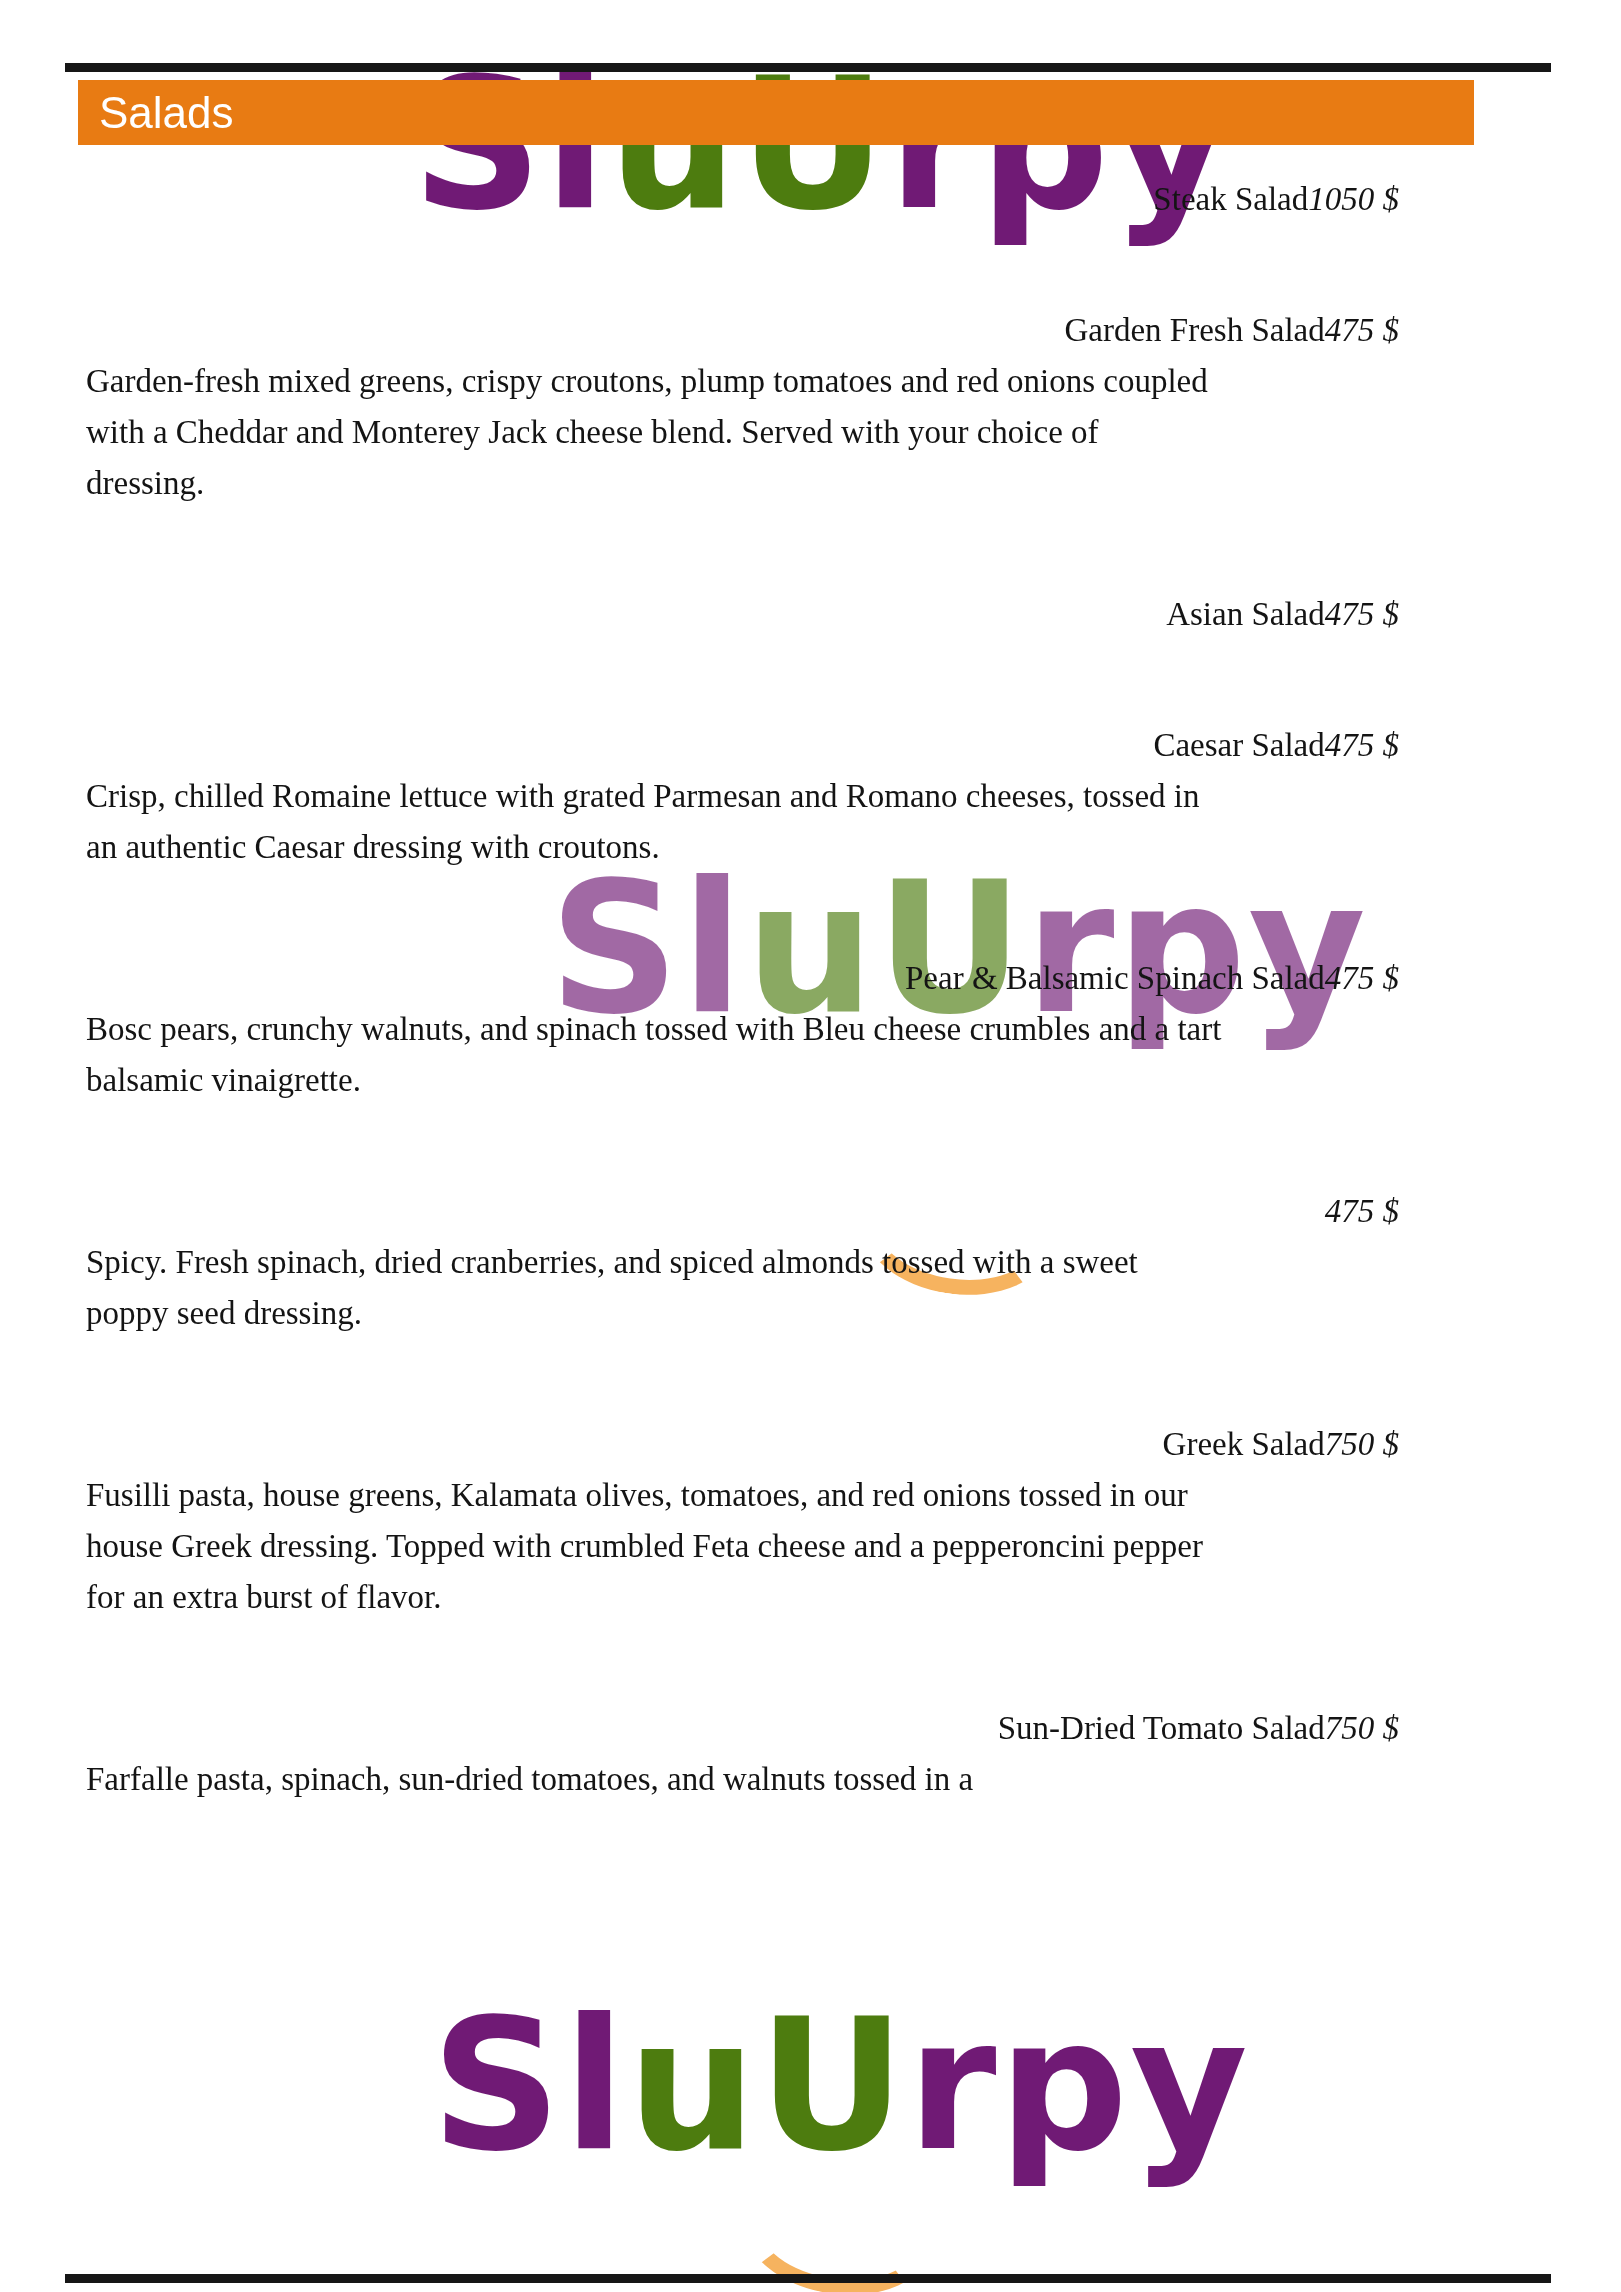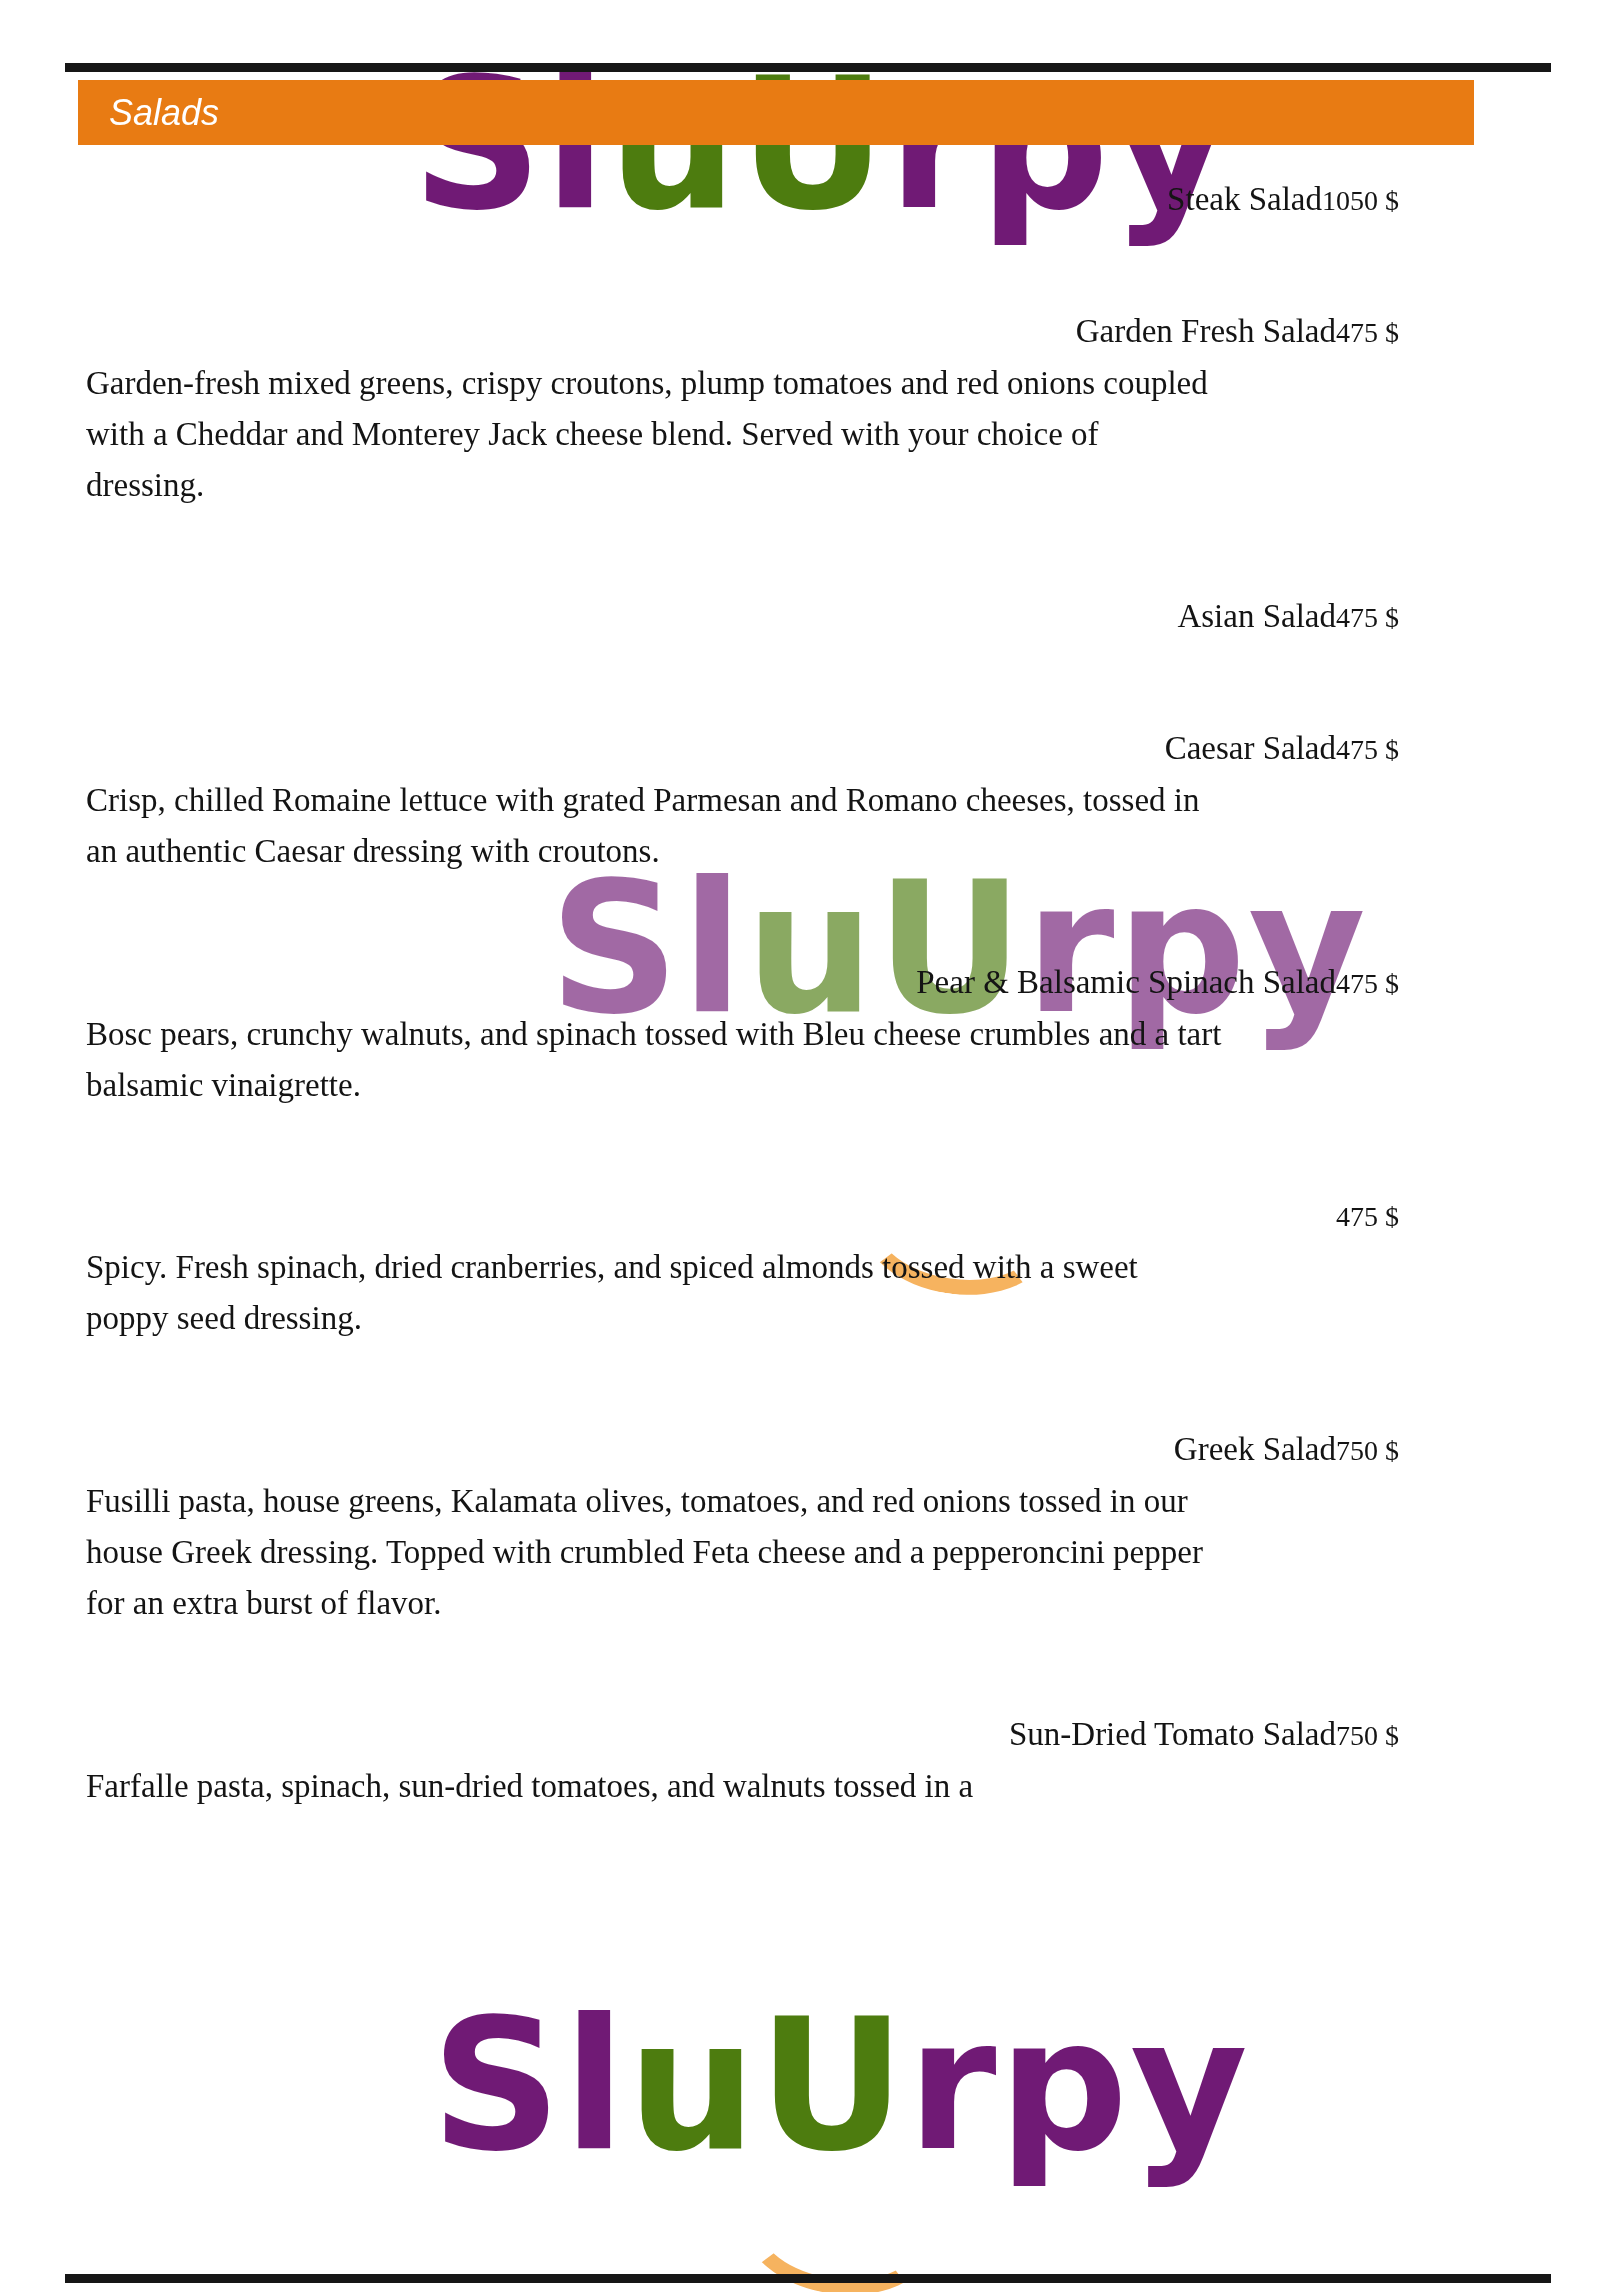--- a/index.html
+++ b/index.html
@@ -58,43 +58,42 @@
   .section-header {
     position: absolute;
     left: 78px; top: 80px;
     width: 1396px; height: 65px;
     display: flex;
     align-items: center;
     z-index: 2;
   }
   .section-title {
     font-family: "Liberation Sans", sans-serif;
-    font-size: 36px;
+    font-size: 44px;
     color: #ffffff;
-    padding-left: 31px;
+    padding-left: 21px;
     line-height: 1;
-    font-style: italic;
   }
 
   
   .content {
     position: absolute;
     left: 86px; top: 174px;
     width: 1313px;
     z-index: 2;
   }
   .item { margin-bottom: 80px; }
   .item-row {
     display: flex;
     justify-content: flex-end;
     align-items: baseline;
     line-height: 51px;
   }
   .item-name  { font-size: 33px; }
-  .item-price { font-size: 28px; text-align: right; white-space: nowrap; }
+  .item-price { font-size: 33px; text-align: right; white-space: nowrap; font-style: italic; }
   .item-desc  {
     font-size: 33px;
     line-height: 51px;
     max-width: 1137px;
   }
 </style>
 </head>
 <body>
 
 <div class="wm" style="left:412px; top:39px;"><span class="wm-g">Sl</span><span class="wm-o">uU</span><span class="wm-g">rpy</span></div>

